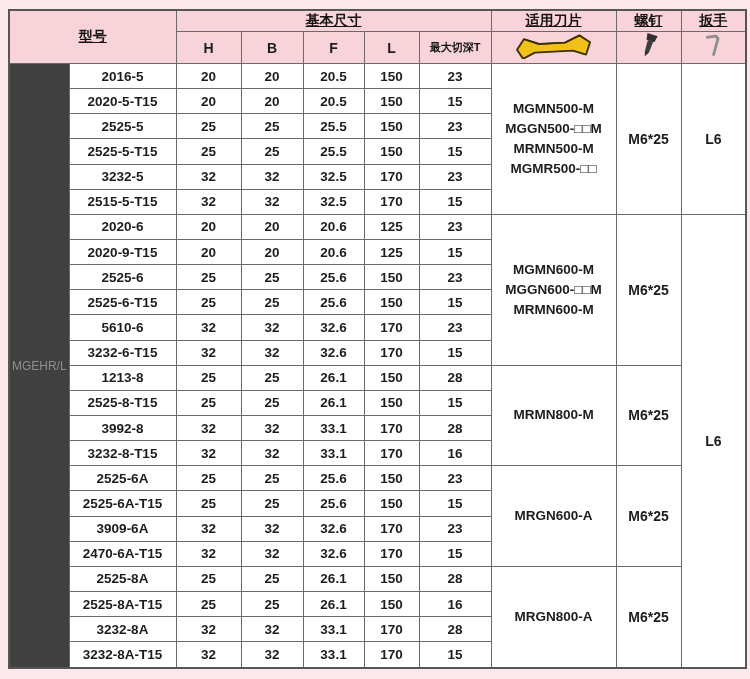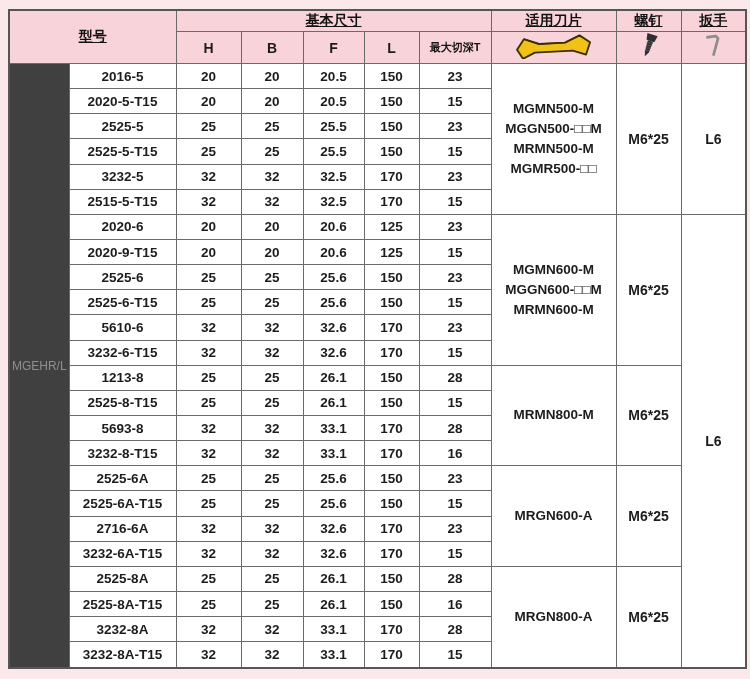--- a/index.html
+++ b/index.html
@@ -229,21 +229,21 @@
         </tr>
         <tr>
           <td class="model">2525-8-T15</td>
           <td>25</td>
           <td>25</td>
           <td>26.1</td>
           <td>150</td>
           <td>15</td>
         </tr>
         <tr>
-          <td class="model">5693-8</td>
+          <td class="model">3992-8</td>
           <td>32</td>
           <td>32</td>
           <td>33.1</td>
           <td>170</td>
           <td>28</td>
         </tr>
         <tr>
           <td class="model">3232-8-T15</td>
           <td>32</td>
           <td>32</td>
@@ -265,29 +265,29 @@
         </tr>
         <tr>
           <td class="model">2525-6A-T15</td>
           <td>25</td>
           <td>25</td>
           <td>25.6</td>
           <td>150</td>
           <td>15</td>
         </tr>
         <tr>
-          <td class="model">2716-6A</td>
+          <td class="model">3909-6A</td>
           <td>32</td>
           <td>32</td>
           <td>32.6</td>
           <td>170</td>
           <td>23</td>
         </tr>
         <tr>
-          <td class="model">3232-6A-T15</td>
+          <td class="model">2470-6A-T15</td>
           <td>32</td>
           <td>32</td>
           <td>32.6</td>
           <td>170</td>
           <td>15</td>
         </tr>
         <tr>
           <td class="model">2525-8A</td>
           <td>25</td>
           <td>25</td>

